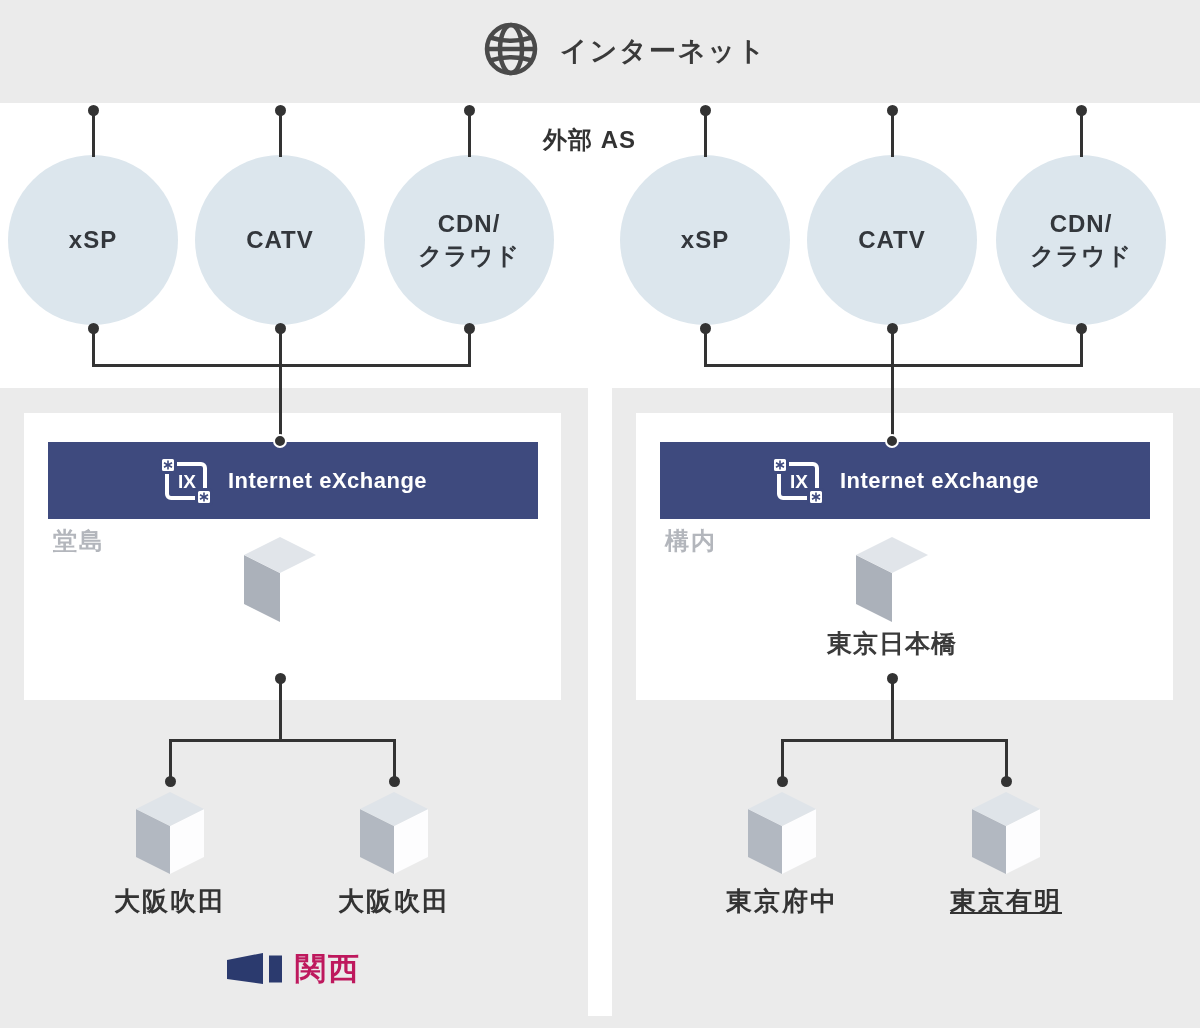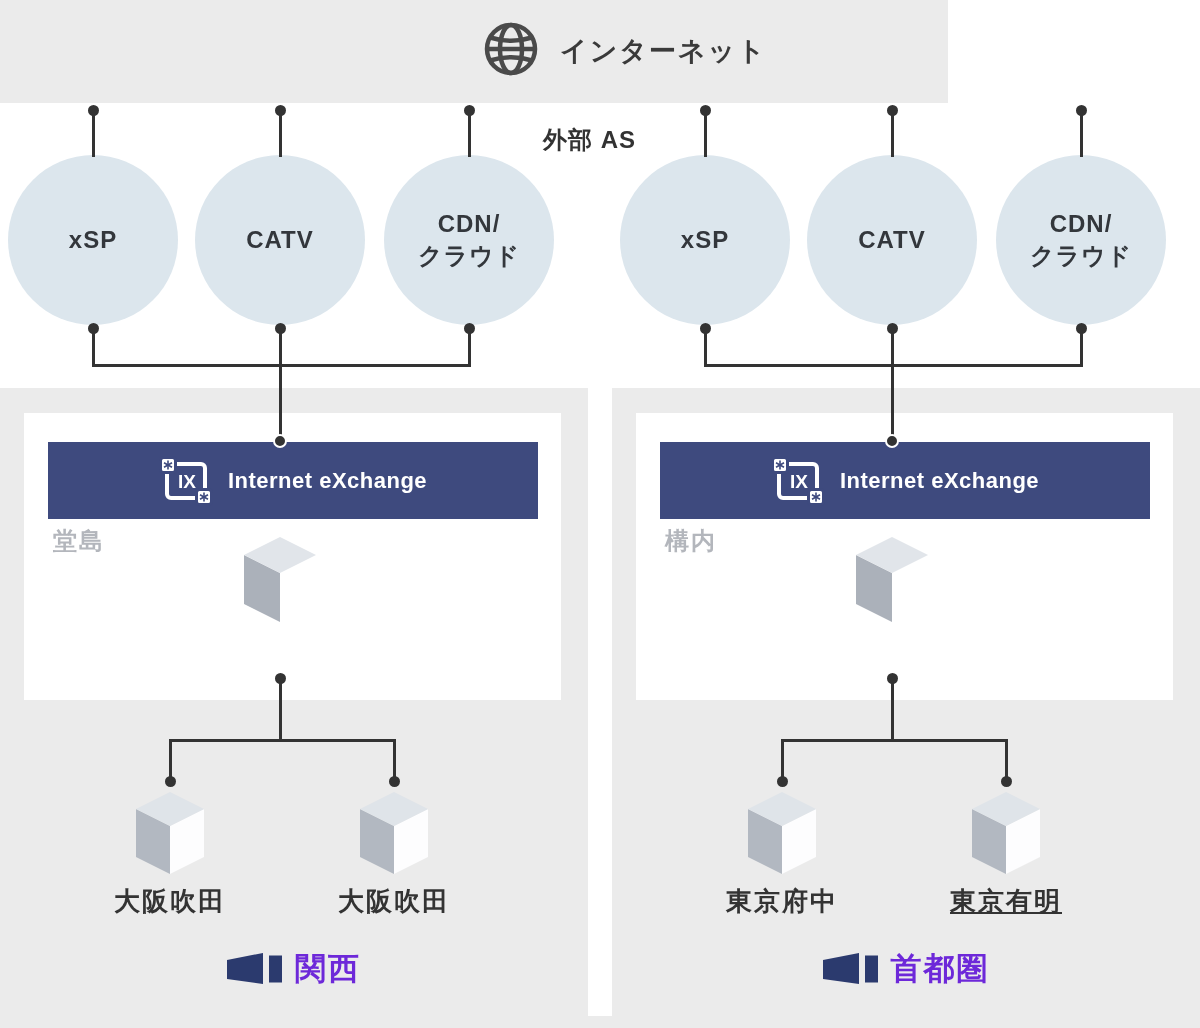--- a/index.html
+++ b/index.html
@@ -2,21 +2,21 @@
 <html><head>
 <meta charset="utf-8">
 <style>
   html,body{margin:0;padding:0;background:#ffffff;}
   #canvas{
     position:relative;width:1200px;height:1028px;overflow:hidden;
     font-family:"Liberation Sans","DejaVu Sans",sans-serif;
     background:#ffffff;
   }
   
-  .top-band{position:absolute;left:0;top:0;width:948px;height:103px;background:#ebebeb;}
+  .top-band{position:absolute;left:0;top:0;width:1200px;height:103px;background:#ebebeb;}
   .col-left{position:absolute;left:0;top:388px;width:588px;height:640px;background:#ebebeb;}
   .col-right{position:absolute;left:612px;top:388px;width:588px;height:640px;background:#ebebeb;}
   .bottom-band{position:absolute;left:0;top:1016px;width:1200px;height:12px;background:#ebebeb;}
 
   
   .globe{position:absolute;left:483px;top:21px;width:56px;height:56px;}
   .internet-label{position:absolute;left:560px;top:33px;font-size:27px;font-weight:bold;color:#3a3a3a;letter-spacing:2px;}
   .external-as{position:absolute;left:543px;top:124px;font-size:24px;font-weight:bold;color:#333333;letter-spacing:1px;}
 
   
@@ -52,21 +52,21 @@
   .site-cube{position:absolute;top:792px;}
   .scu0{left:136px;} .scu1{left:360px;} .scu2{left:748px;} .scu3{left:972px;}
   .site-label{position:absolute;top:884px;width:220px;text-align:center;
     font-size:26px;font-weight:bold;color:#333333;letter-spacing:2px;}
   .sl0{left:60px;} .sl1{left:284px;font-family:Liberation Mono, monospace;} .sl2{left:672px;} .sl3{left:896px;text-decoration:underline;}
 
   
   .region{position:absolute;top:948px;height:42px;display:flex;align-items:center;justify-content:center;gap:12px;}
   .region.left{left:0;width:588px;}
   .region.right{left:612px;width:588px;}
-  .region-label{font-size:31px;font-weight:bold;color:#6d28d9;letter-spacing:2px;}
+  .region-label{font-size:31px;font-weight:bold;color:#be185d;letter-spacing:2px;}
 </style>
 </head>
 <body>
 
 <div id="canvas">
 
   <div class="top-band">
     <svg class="globe" viewBox="0 0 56 56">
       <g fill="none" stroke="#4a4a4a" stroke-width="4.5">
         <circle cx="28" cy="28" r="24"></circle>
@@ -145,20 +145,21 @@
         </g>
       </svg>
       <span class="ix-title">Internet eXchange</span>
     </div>
     <div class="area-label">構内</div>
     <svg class="pop-cube" width="72" height="86" viewBox="0 0 72 86">
       <polygon points="36,36 72,18 72,67 36,85" fill="#ffffff"></polygon>
       <polygon points="0,18 36,36 36,85 0,67" fill="#abb1ba"></polygon>
       <polygon points="36,0 72,18 36,36 0,18" fill="#e1e5ea"></polygon>
     </svg>
+    <div class="pop-label">東京日本橋</div>
   </div>
 
   <div>
 
     <div class="dot" style="left:87.5px;top:104.5px"></div>
     <div class="dot" style="left:274.5px;top:104.5px"></div>
     <div class="dot" style="left:463.5px;top:104.5px"></div>
     <div class="dot" style="left:699.5px;top:104.5px"></div>
     <div class="dot" style="left:886.5px;top:104.5px"></div>
     <div class="dot" style="left:1075.5px;top:104.5px"></div>
@@ -231,21 +232,14 @@
   <div class="site-label sl2">東京府中</div>
   <div class="site-label sl3">東京有明</div>
 
   <div class="region left">
     <svg width="56" height="32" viewBox="0 0 56 32">
       <polygon points="0,7 36,0 36,31 0,26" fill="#2b3a6e"></polygon>
       <rect x="42" y="2.5" width="13" height="27" fill="#2b3a6e"></rect>
     </svg>
     <span class="region-label">関西</span>
   </div>
-  <div class="region right">
-    <svg width="56" height="32" viewBox="0 0 56 32">
-      <polygon points="0,7 36,0 36,31 0,26" fill="#2b3a6e"></polygon>
-      <rect x="42" y="2.5" width="13" height="27" fill="#2b3a6e"></rect>
-    </svg>
-    <span class="region-label">首都圏</span>
-  </div>
 
 </div>
 
 </body></html>

